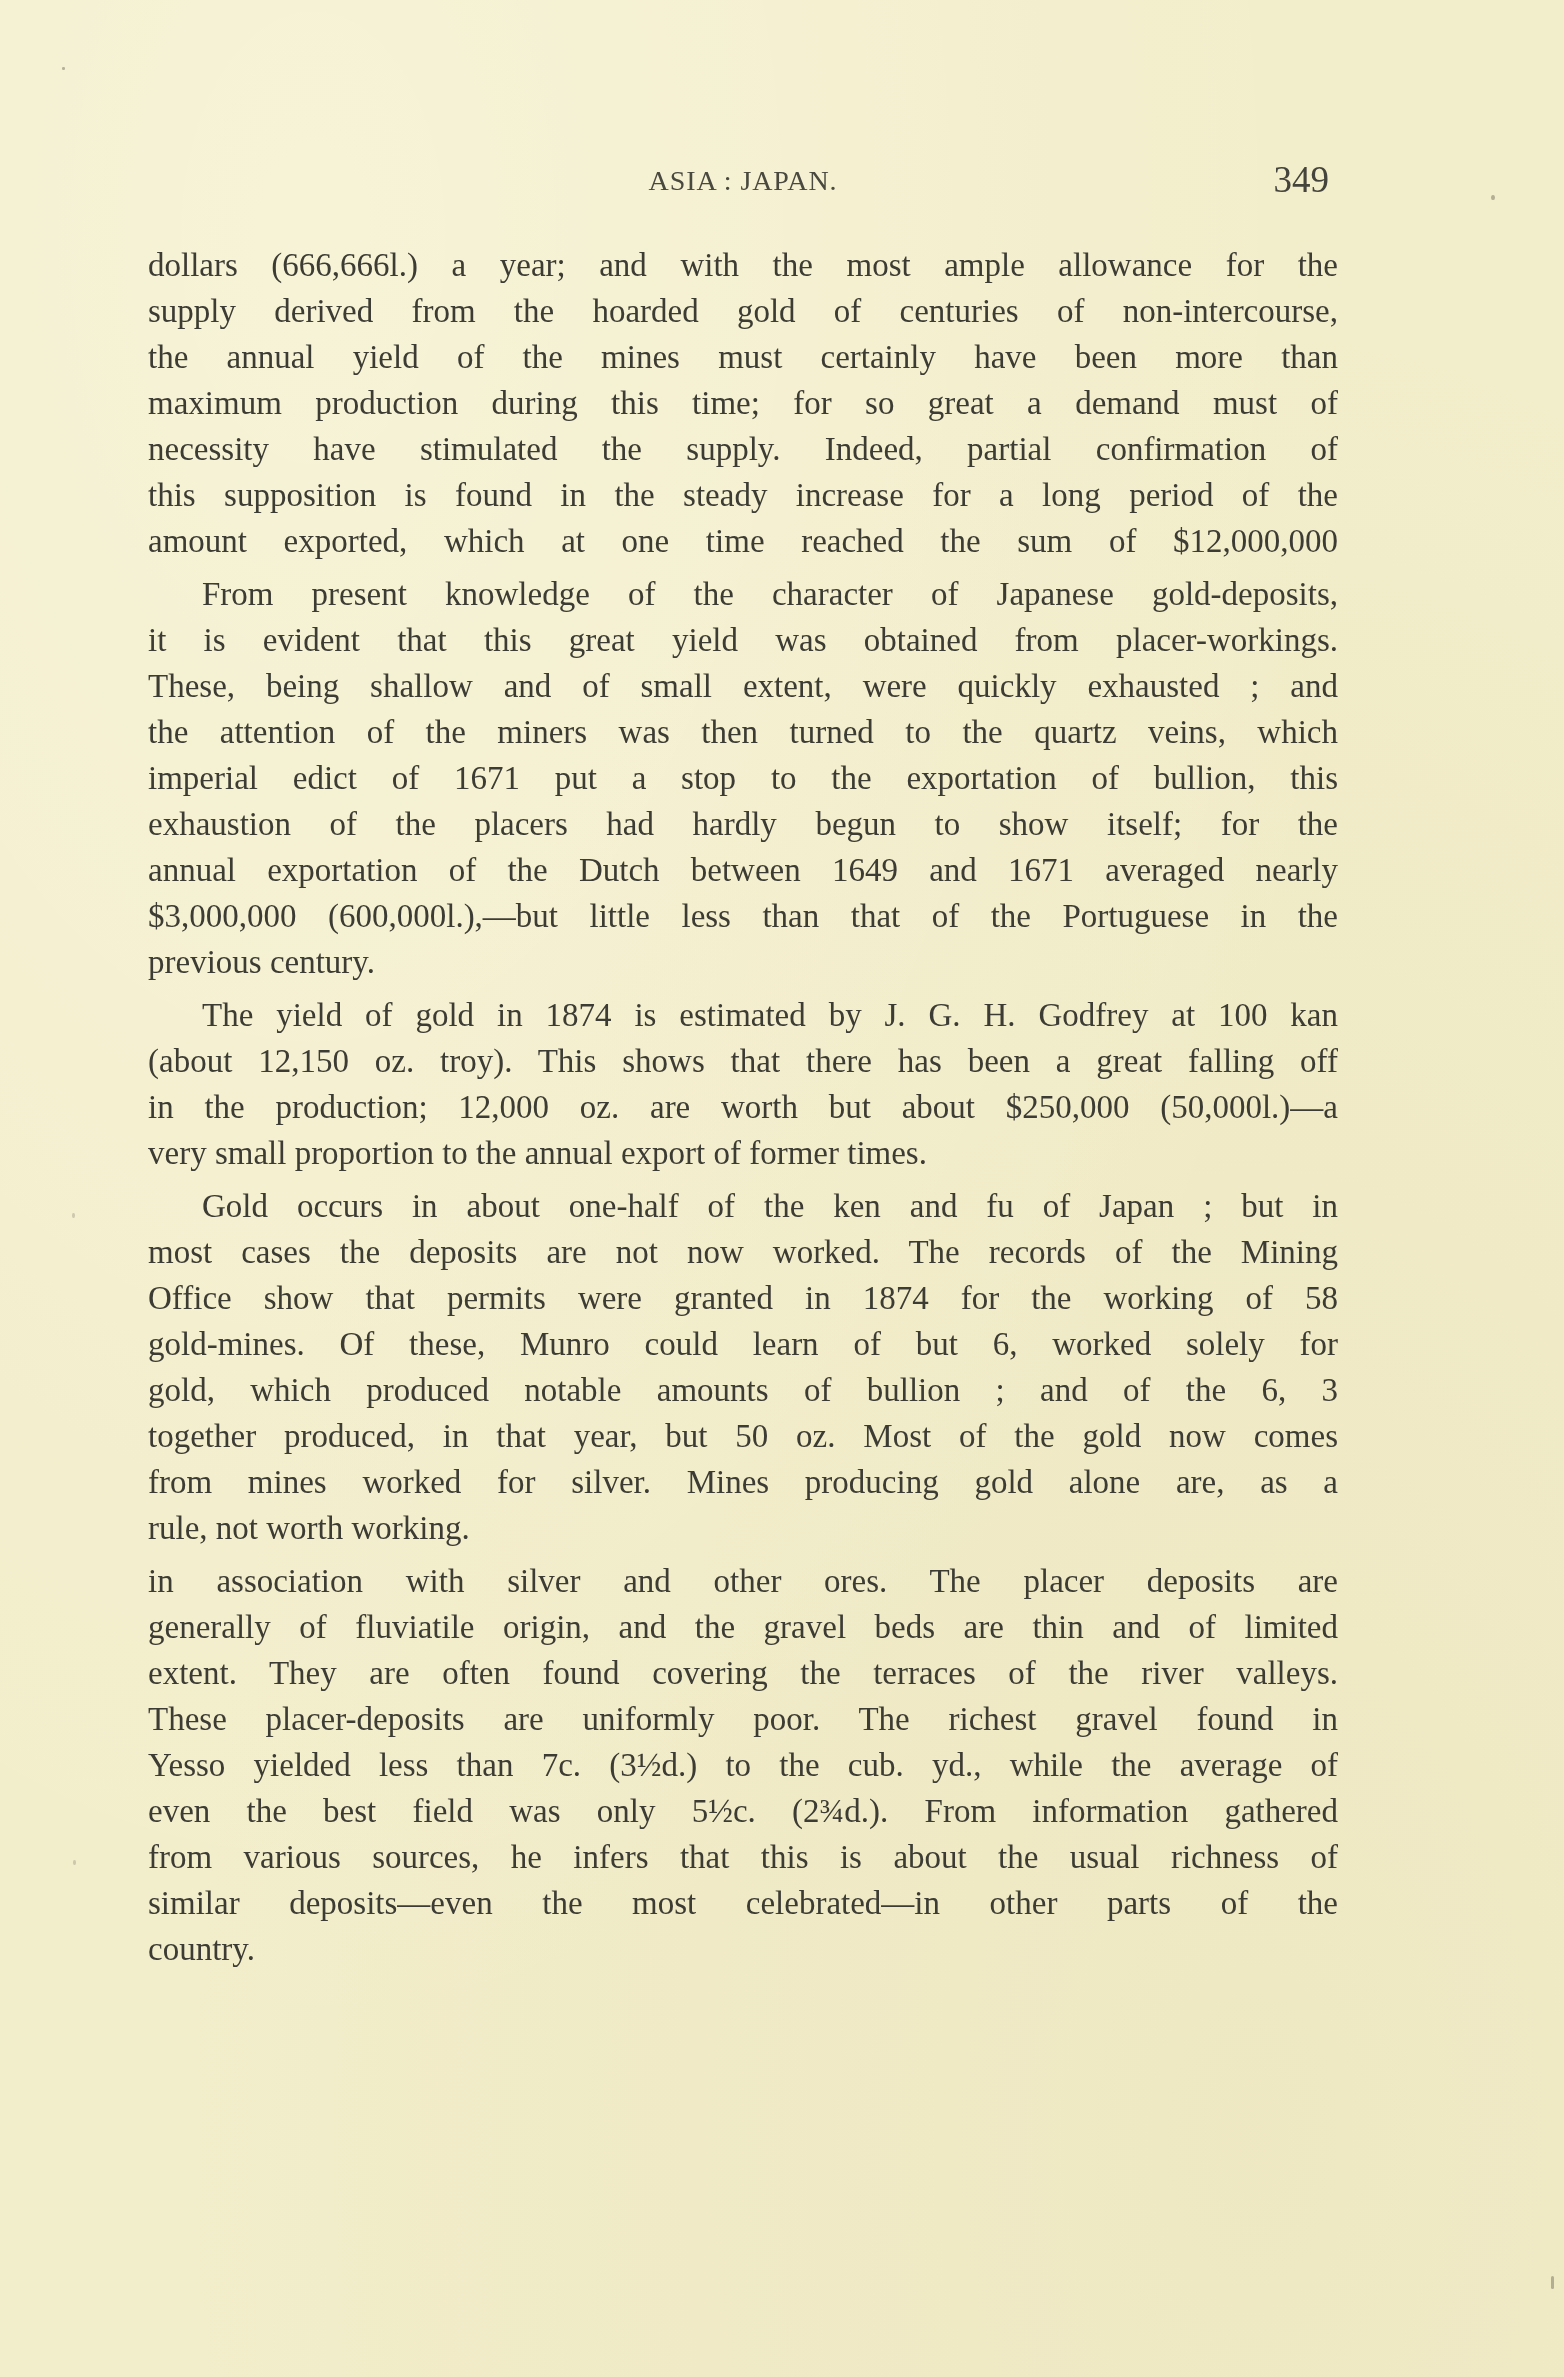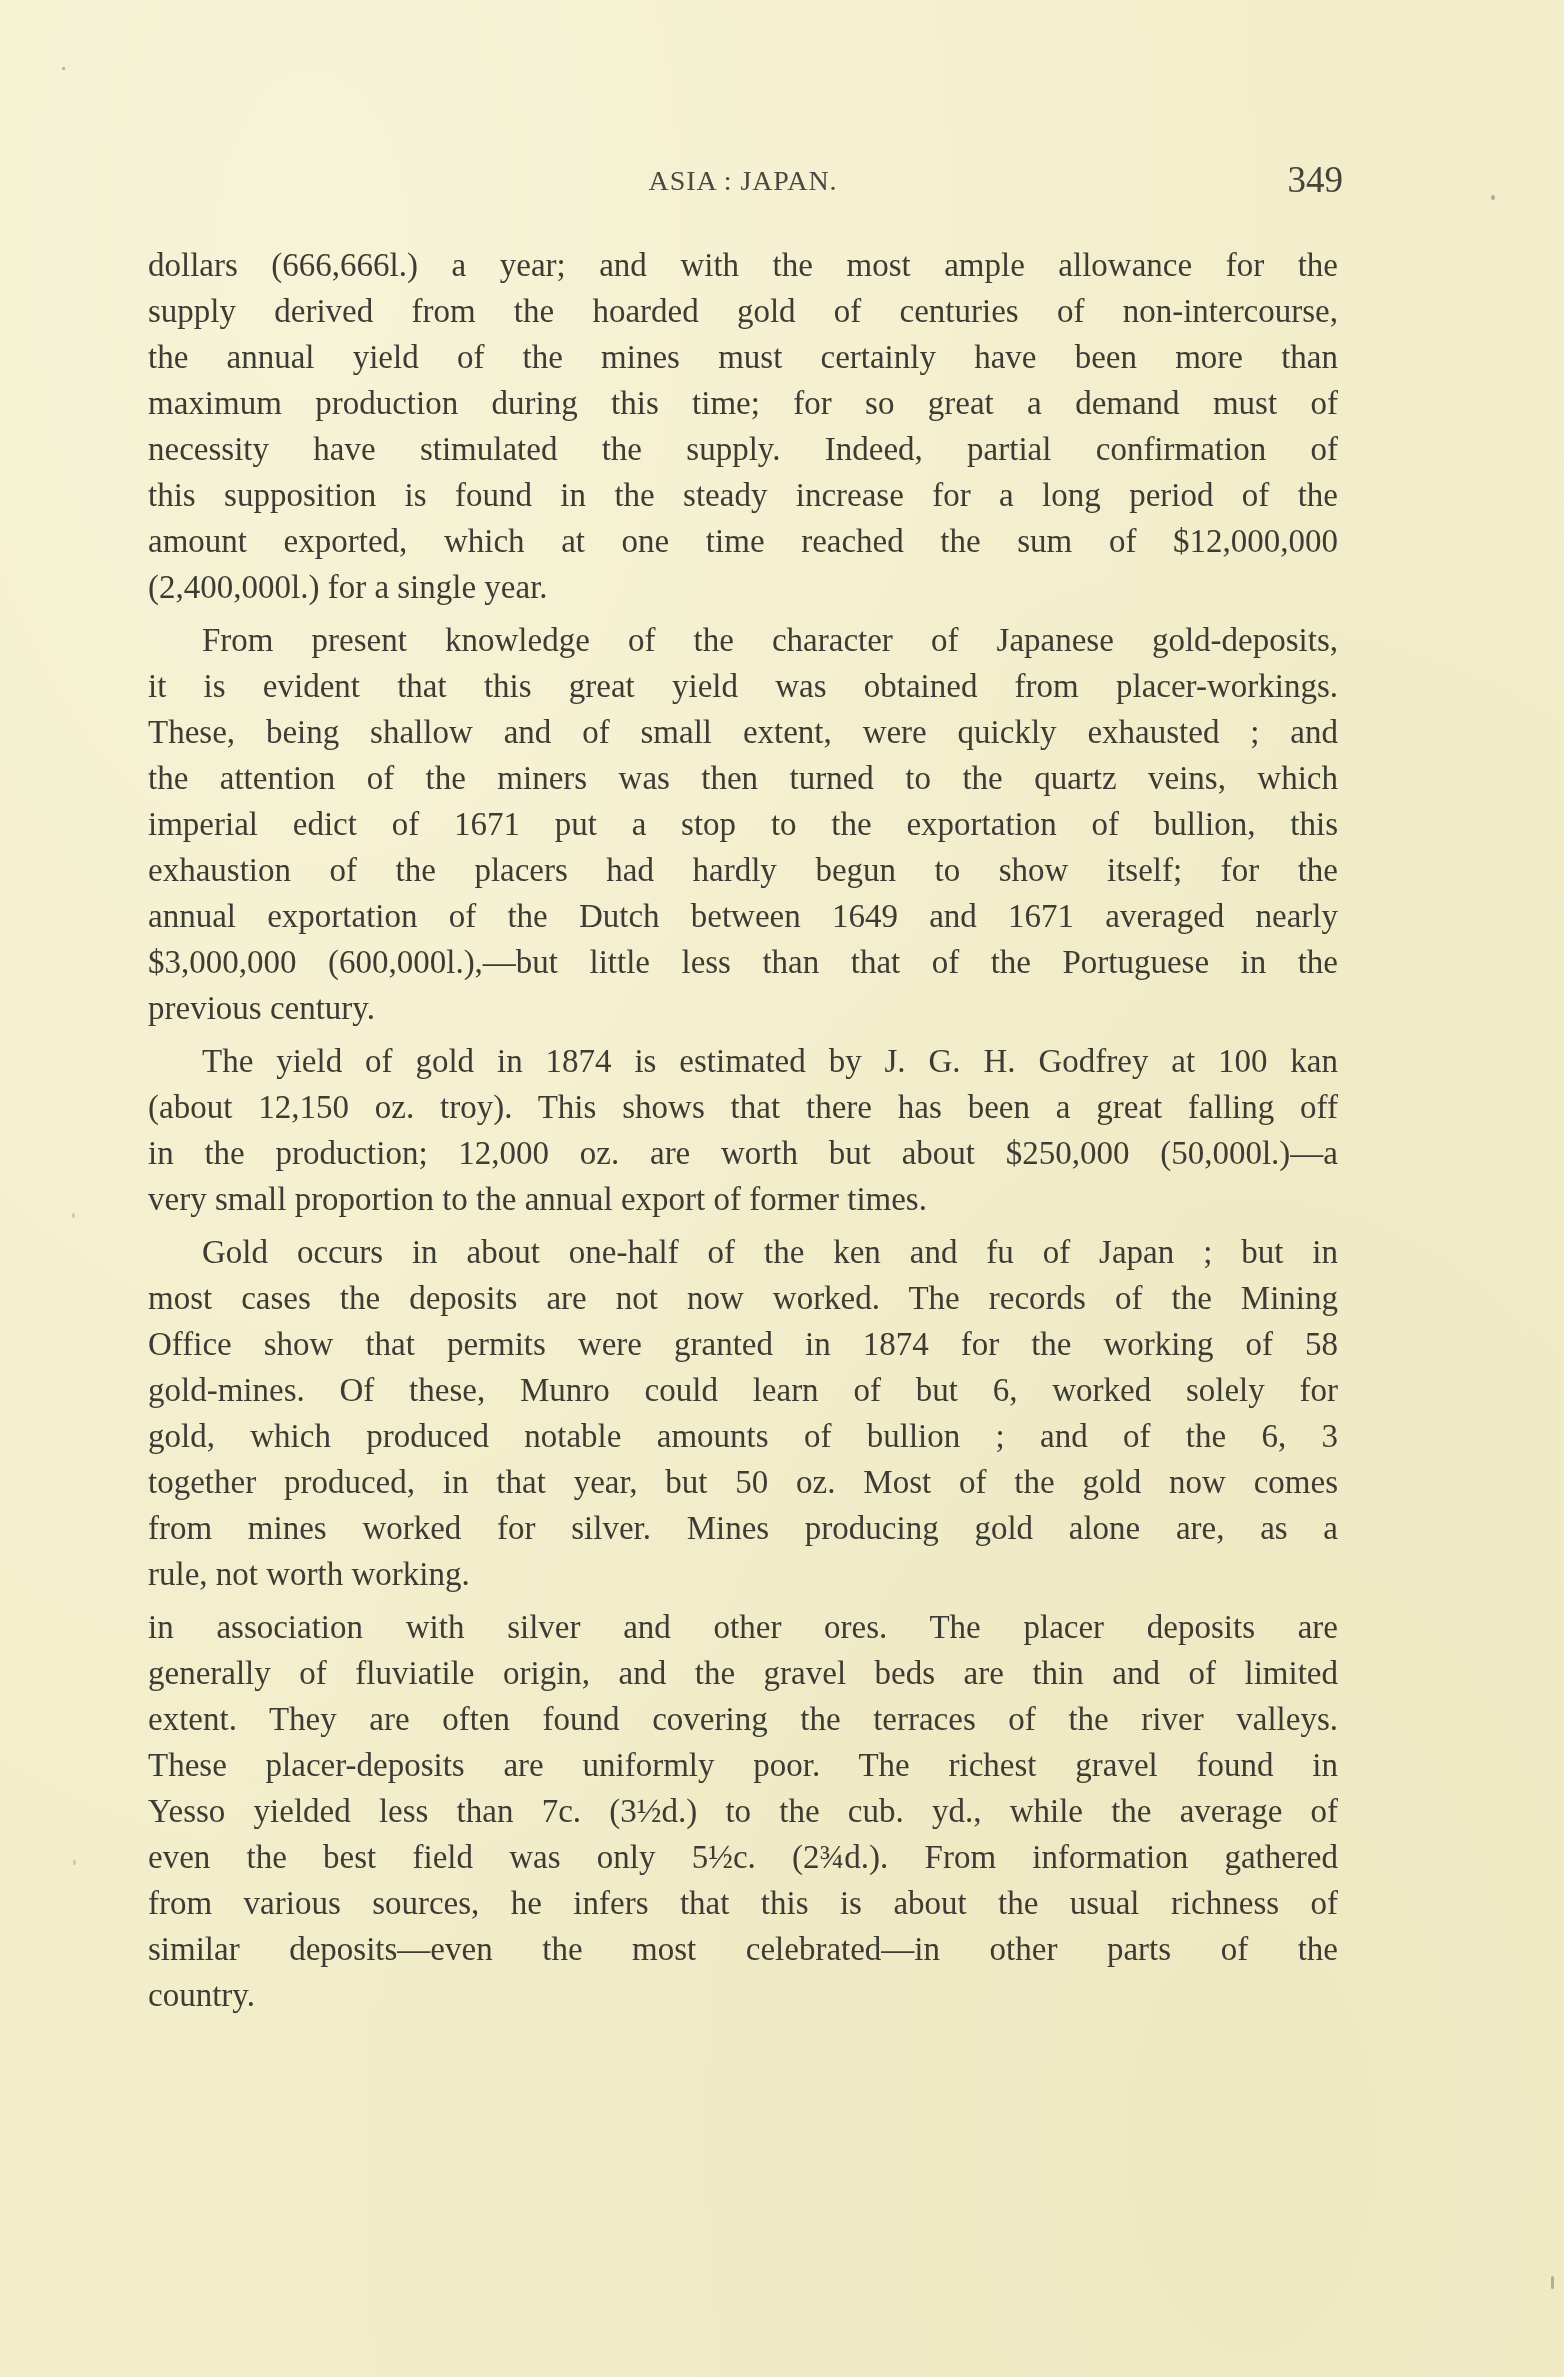--- a/index.html
+++ b/index.html
@@ -36,21 +36,21 @@
       left: 0;
       width: 1204px;
       text-align: center;
       top: 7.2px;
       font-size: 28px;
       letter-spacing: 0.9px;
       color: #4a4940;
     }
     .page-number {
       position: absolute;
-      right: 2px;
+      right: 16px;
       top: 0;
       font-size: 37px;
       color: #45443c;
     }
     .body-text {
       position: absolute;
       top: 235px;
       left: 141px;
       width: 1204px;
       font-size: 33px;
@@ -94,21 +94,20 @@
   <div class="body-text">
 
     <p class="para">
       <span class="line">dollars (666,666l.) a year; and with the most ample allowance for the</span>
       <span class="line">supply derived from the hoarded gold of centuries of non-intercourse,</span>
       <span class="line">the annual yield of the mines must certainly have been more than</span>
       <span class="line">maximum production during this time; for so great a demand must of</span>
       <span class="line">necessity have stimulated the supply. Indeed, partial confirmation of</span>
       <span class="line">this supposition is found in the steady increase for a long period of the</span>
       <span class="line">amount exported, which at one time reached the sum of $12,000,000</span>
-      <span class="line last">(2,400,000l.) for a single year.</span>
     </p>
 
     <p class="para">
       <span class="line indent">From present knowledge of the character of Japanese gold-deposits,</span>
       <span class="line">it is evident that this great yield was obtained from placer-workings.</span>
       <span class="line">These, being shallow and of small extent, were quickly exhausted ; and</span>
       <span class="line">the attention of the miners was then turned to the quartz veins, which</span>
       <span class="line">imperial edict of 1671 put a stop to the exportation of bullion, this</span>
       <span class="line">exhaustion of the placers had hardly begun to show itself; for the</span>
       <span class="line">annual exportation of the Dutch between 1649 and 1671 averaged nearly</span>

